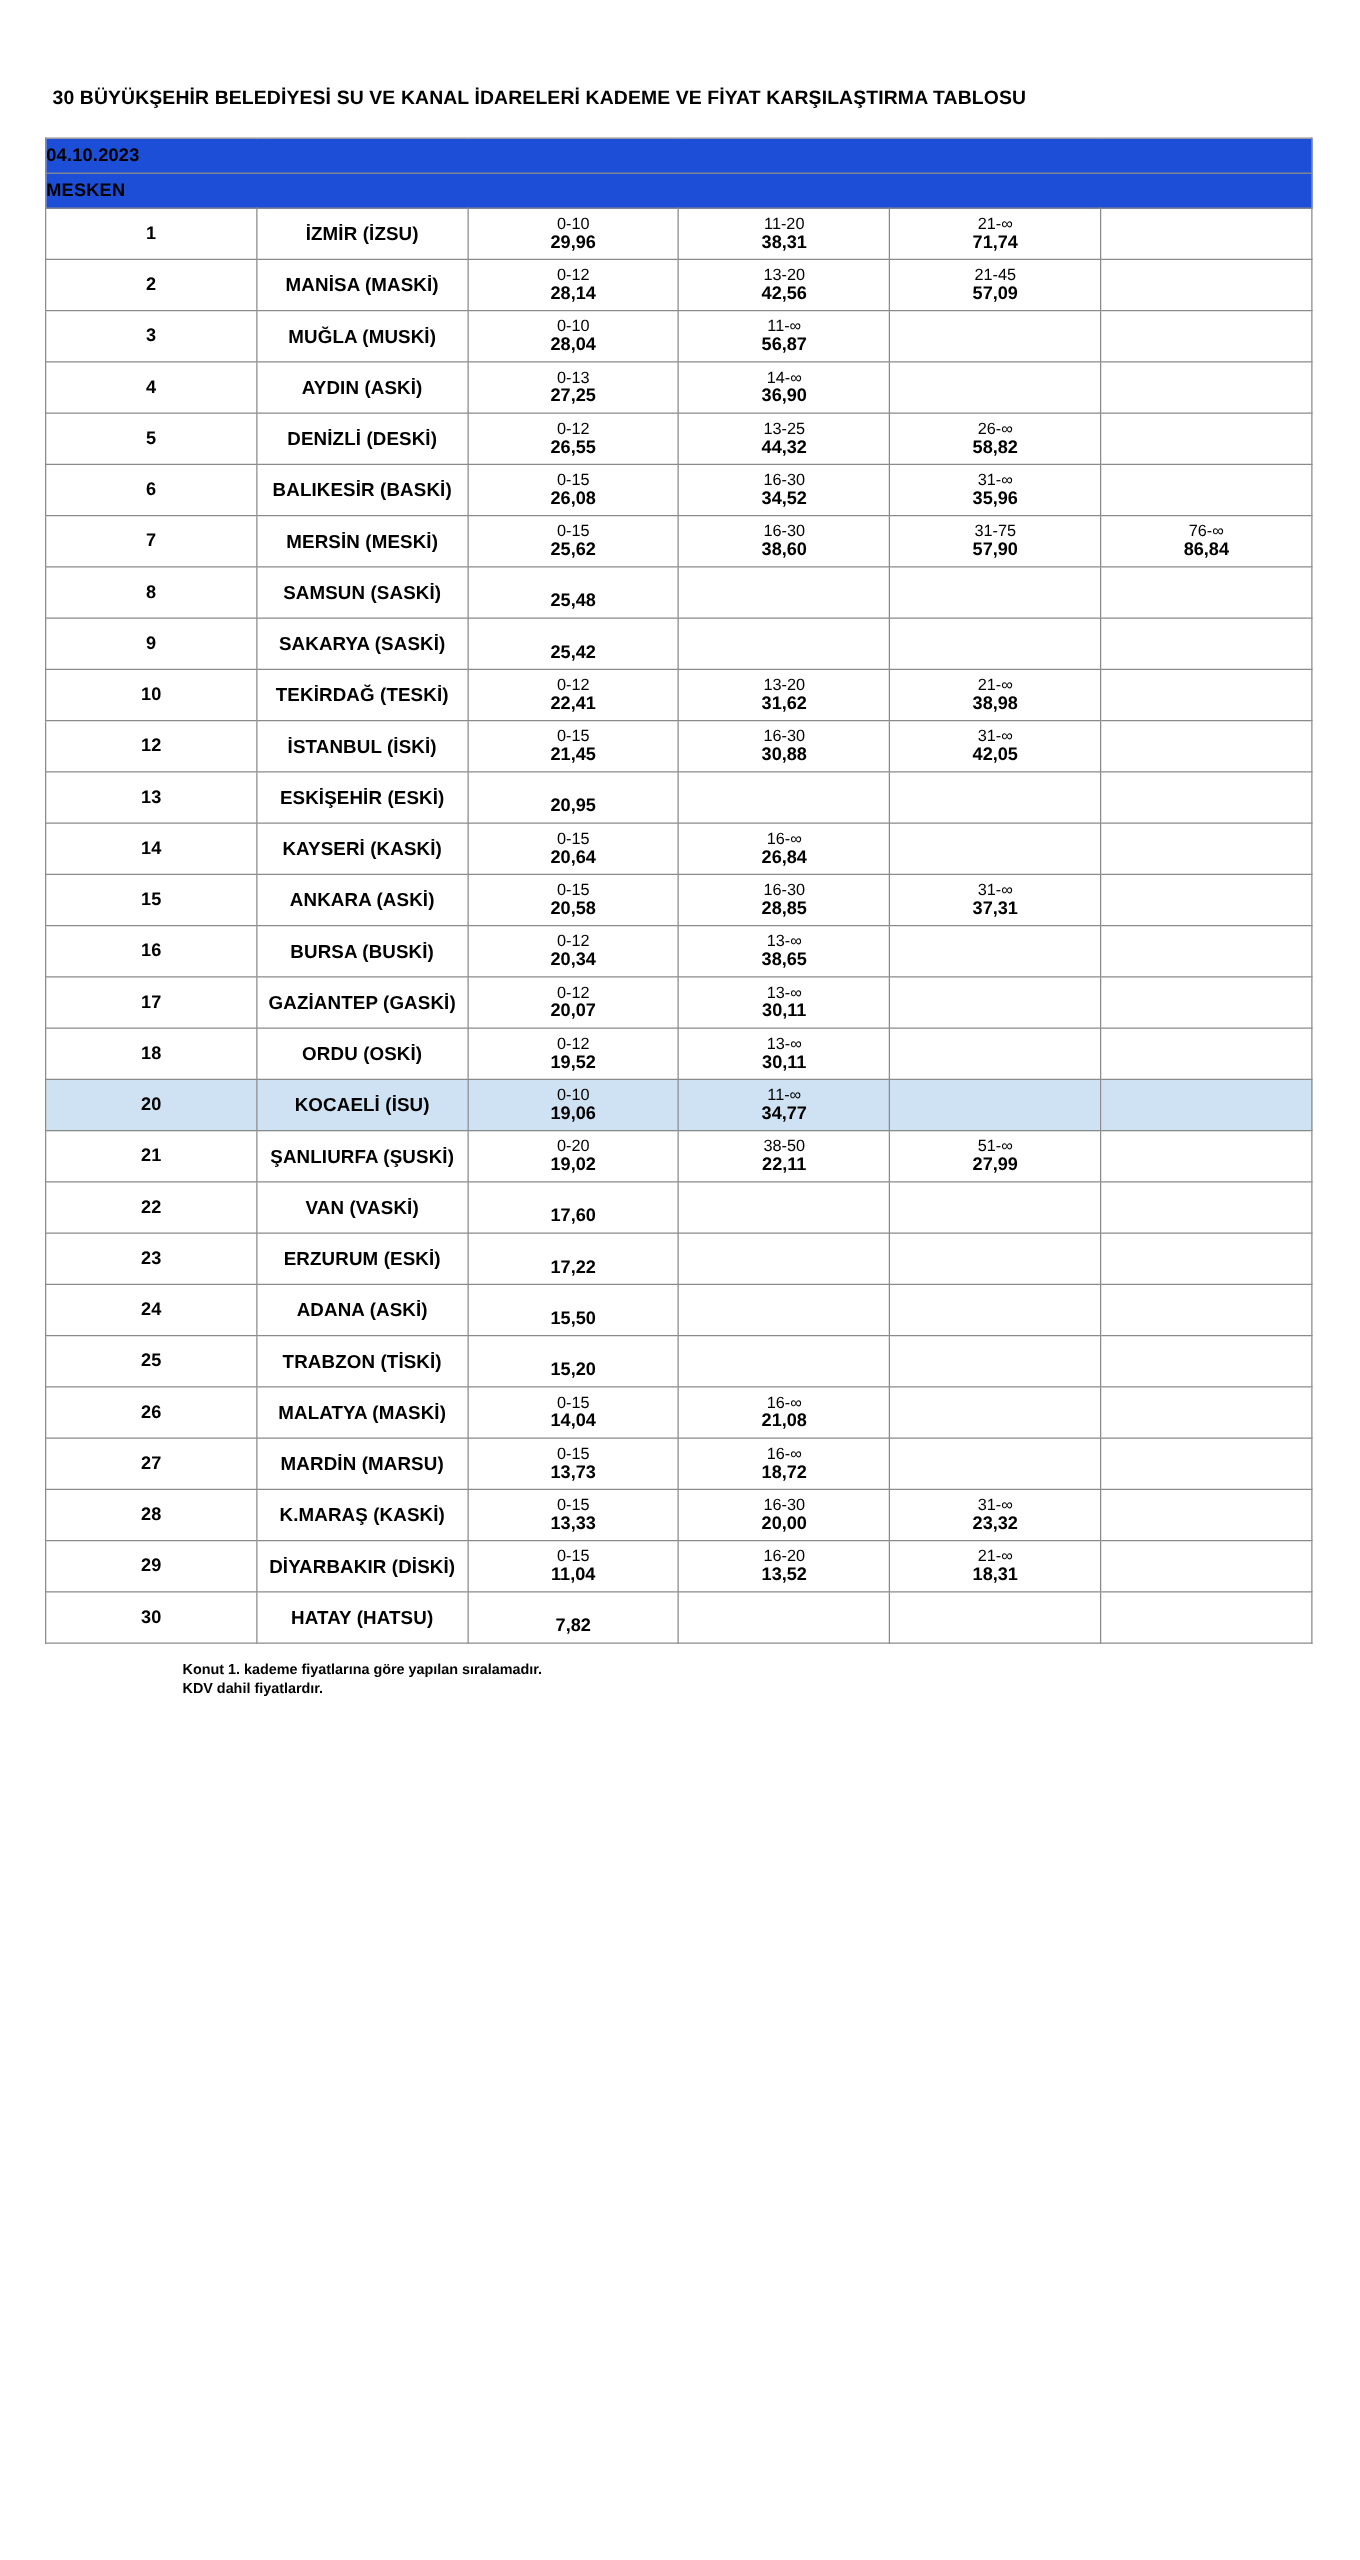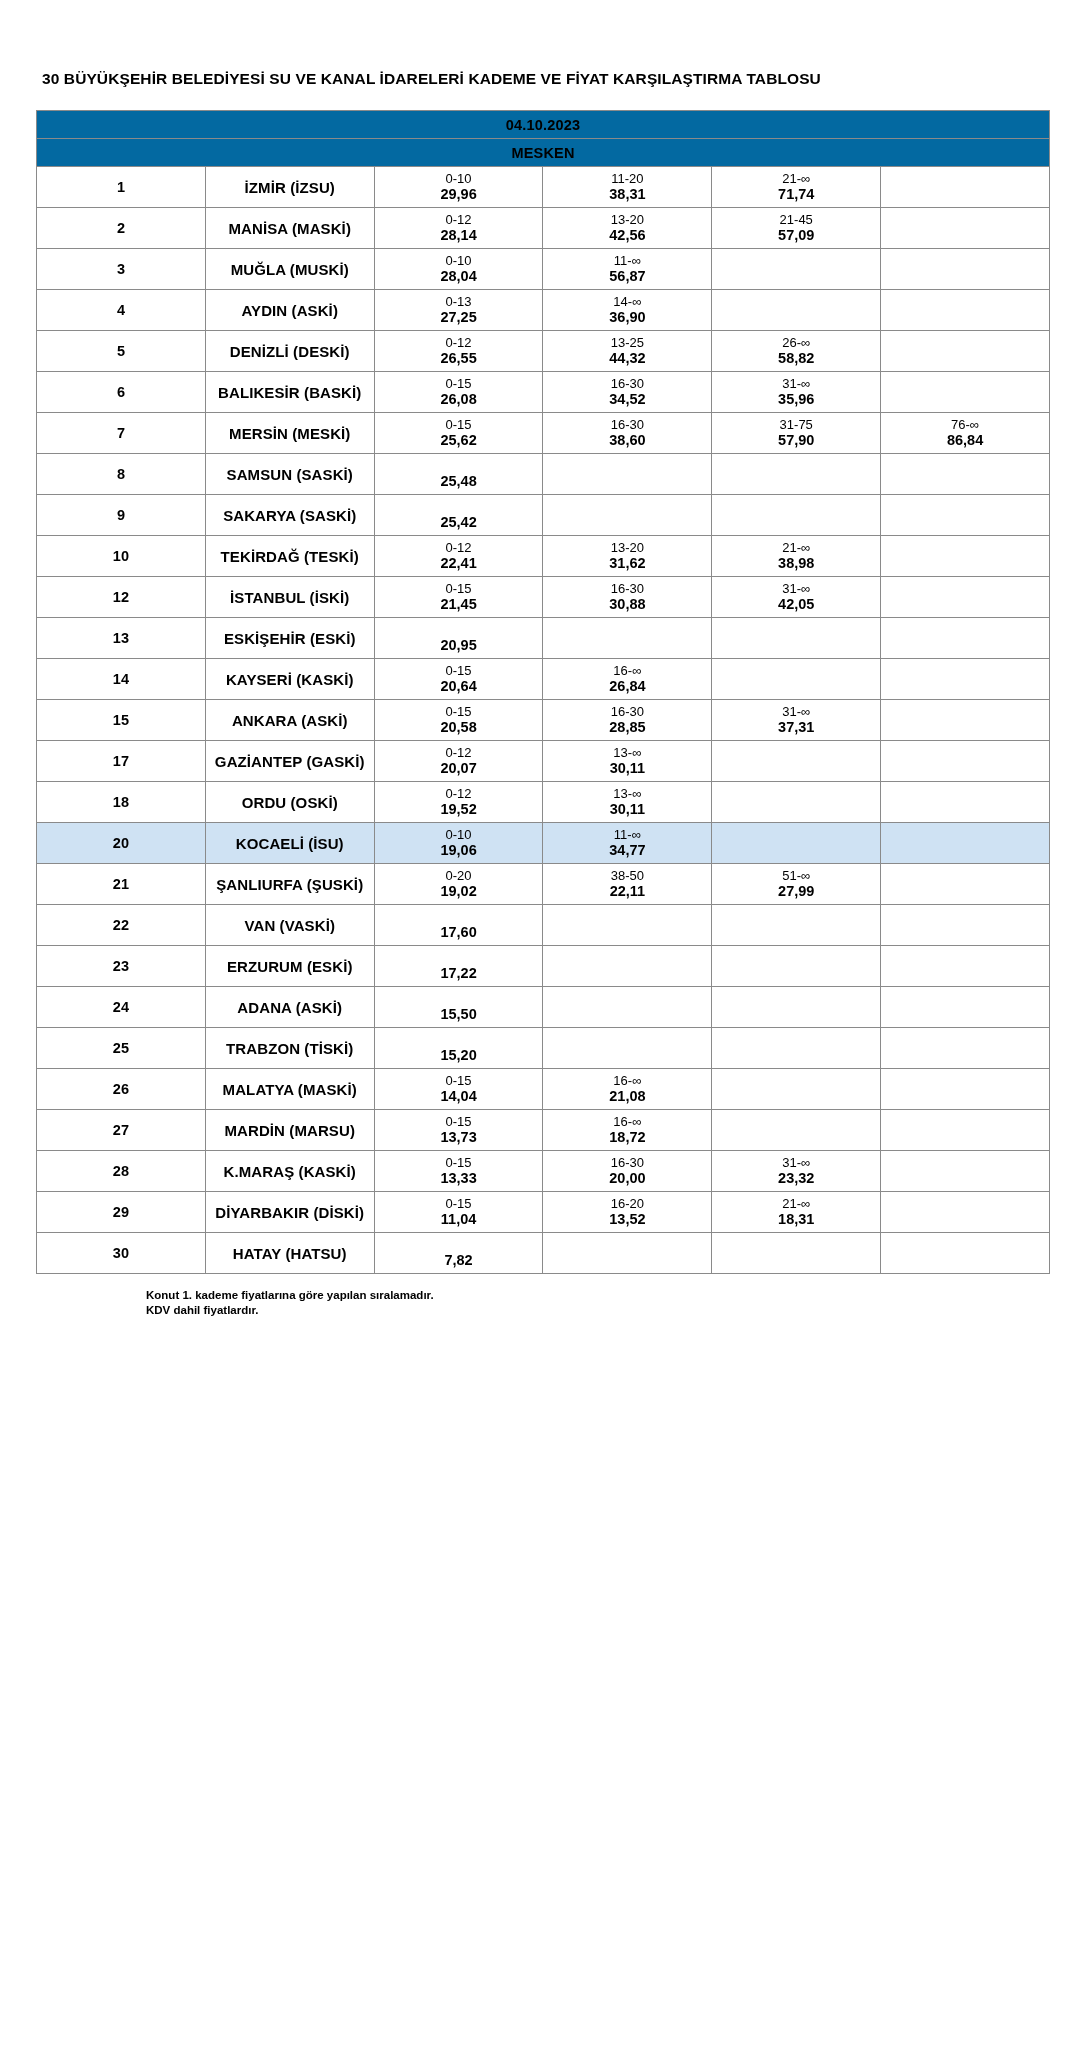--- a/index.html
+++ b/index.html
@@ -31,22 +31,21 @@
     border-collapse: collapse;
     table-layout: fixed;
     margin: 0 auto;
   }
   table.main td, table.main th {
     border: 1px solid #8a8a8a;
     padding: 0;
     vertical-align: middle;
   }
   .hdr-date, .hdr-type {
-    background: #0369a1;
-    text-align: center;
+    background: #1d4ed8;
     font-weight: bold;
     font-size: 14.5px;
     height: 27px;
     letter-spacing: 0.2px;
   }
   .rank {
     width: 66px;
     text-align: center;
     font-weight: bold;
     font-size: 14.5px;
@@ -392,20 +391,40 @@
           <td class="tier">
             <span class="range">31-∞</span>
             <span class="price">37,31</span>
           </td>
           <td class="tier">
             <span class="range"></span>
             <span class="price"></span>
           </td>
         </tr>
         <tr class="row">
+          <td class="rank">16</td>
+          <td class="name">BURSA (BUSKİ)</td>
+          <td class="tier">
+            <span class="range">0-12</span>
+            <span class="price">20,34</span>
+          </td>
+          <td class="tier">
+            <span class="range">13-∞</span>
+            <span class="price">38,65</span>
+          </td>
+          <td class="tier">
+            <span class="range"></span>
+            <span class="price"></span>
+          </td>
+          <td class="tier">
+            <span class="range"></span>
+            <span class="price"></span>
+          </td>
+        </tr>
+        <tr class="row">
           <td class="rank">17</td>
           <td class="name">GAZİANTEP (GASKİ)</td>
           <td class="tier">
             <span class="range">0-12</span>
             <span class="price">20,07</span>
           </td>
           <td class="tier">
             <span class="range">13-∞</span>
             <span class="price">30,11</span>
           </td>

